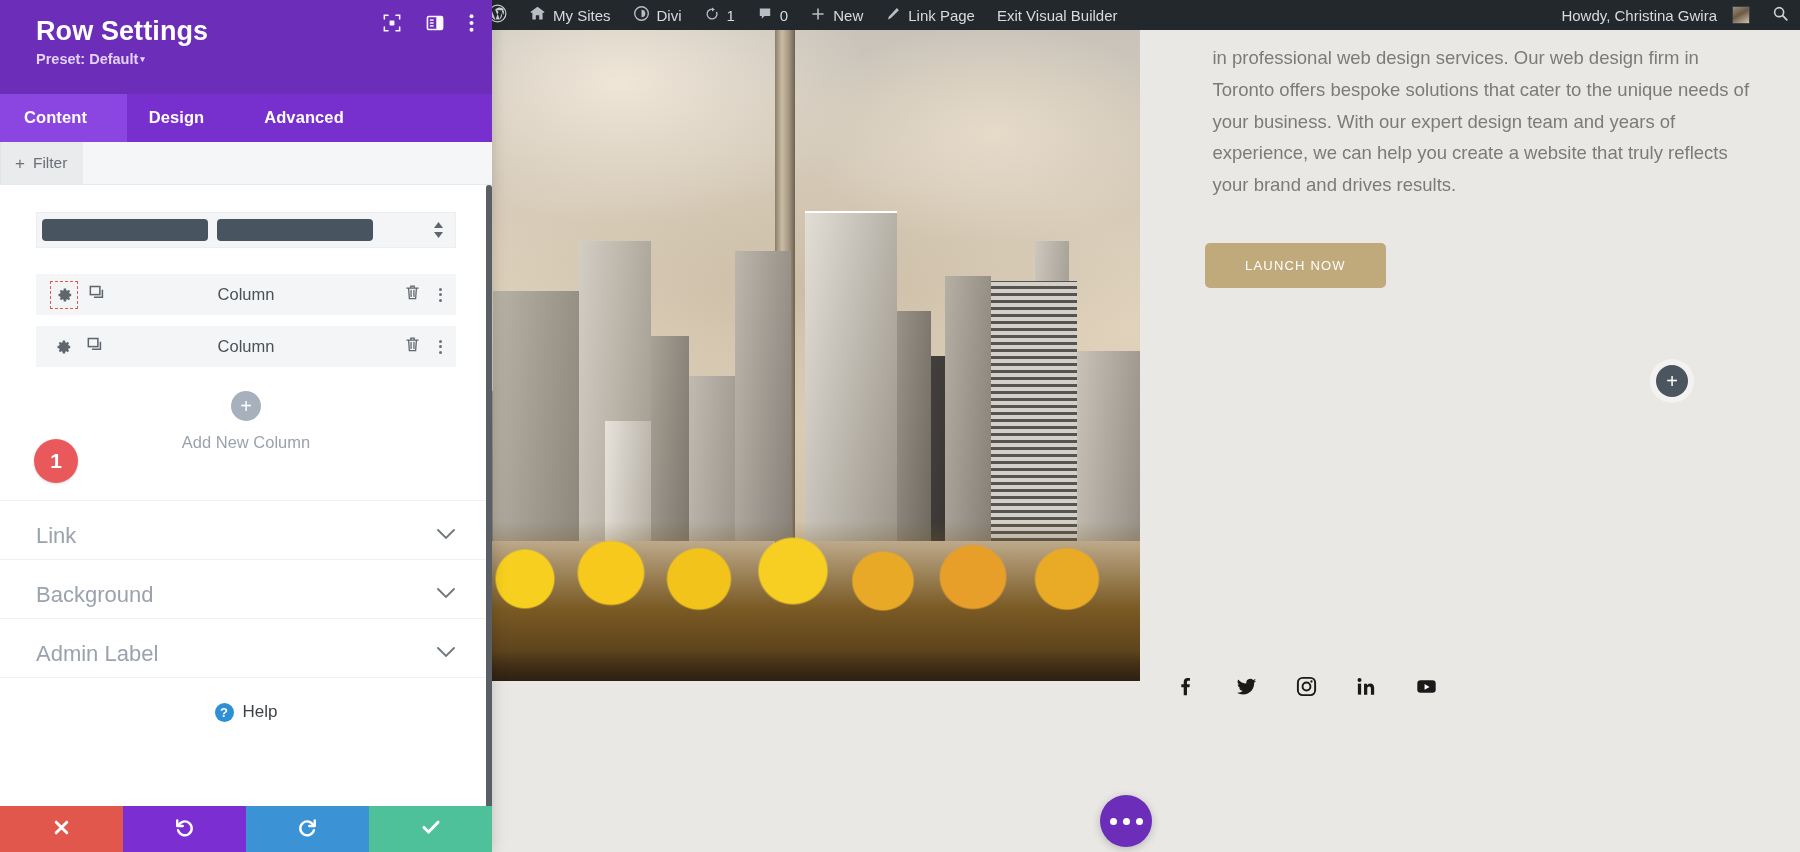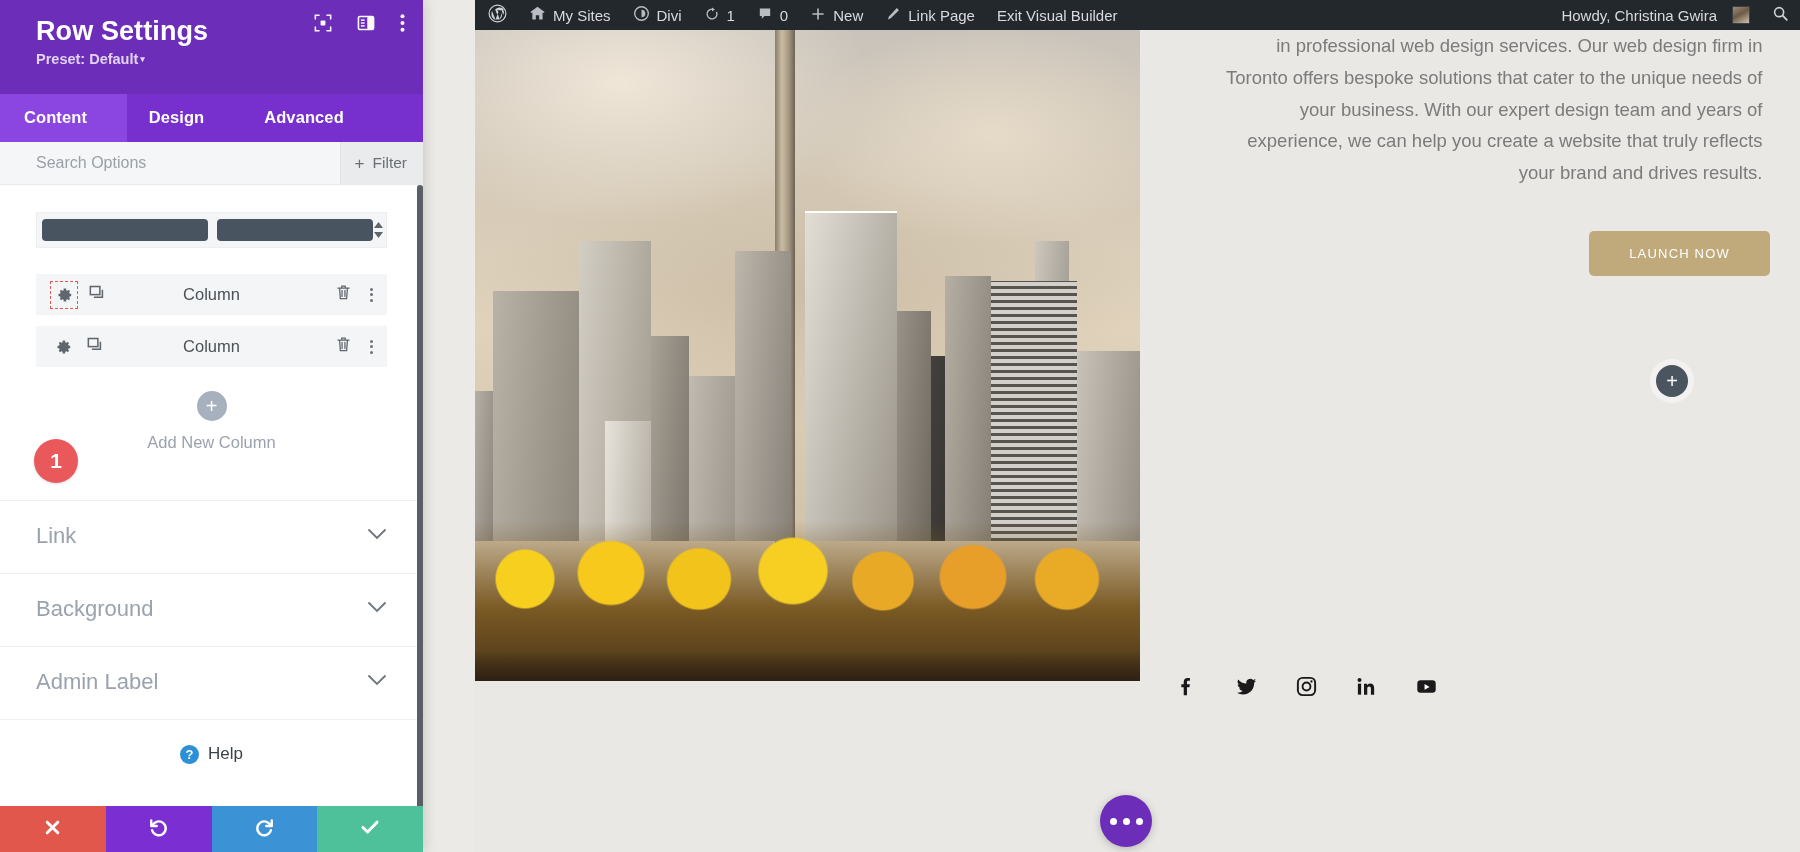--- a/index.html
+++ b/index.html
@@ -7,21 +7,21 @@
     width: 1800px; height: 852px;
     overflow: hidden;
     font-family: "Liberation Sans", sans-serif;
     background: #ffffff;
   }
   .screen { position: relative; width: 1800px; height: 852px; overflow: hidden; background: #eceae7; }
 
   
   .panel {
     position: absolute; left: 0; top: 0;
-    width: 423px; height: 852px;
+    width: 492px; height: 852px;
     background: #bef264;
     display: flex; flex-direction: column;
     z-index: 40;
     box-shadow: 0 0 14px rgba(0,0,0,0.18);
     justify-content: space-between;
   }
   .panel-header {
     background: #6c2eb9;
     padding: 16px 22px 12px 36px;
     position: relative;
@@ -160,21 +160,21 @@
     width: 30px; height: 30px; border-radius: 50%;
     background: #a7b0bd; margin: 0 auto 12px auto;
     display: flex; align-items: center; justify-content: center;
     color: #fff; font-size: 20px; line-height: 0; cursor: pointer;
   }
   .add-label { font-size: 16.5px; color: #9aa2ad; }
 
   .toggle-sections { margin-top: 48px; border-top: 1px solid #eef0f2; }
   .toggle-sec {
     display: flex; align-items: center; justify-content: space-between;
-    padding: 22px 36px 24px 36px;
+    padding: 22px 36px 10px 36px;
     border-bottom: 1px solid #eef0f2;
     cursor: pointer;
   }
   .toggle-sec-label { font-size: 22px; color: #9aa2ad; }
 
   .help-row {
     display: flex; align-items: center; justify-content: center; gap: 9px;
     padding-top: 24px;
   }
   .help-icon {
@@ -274,23 +274,23 @@
       radial-gradient(ellipse 52px 50px at 498px 56px, #e79f2a 0 62%, rgba(231,159,42,0) 66%),
       radial-gradient(ellipse 50px 48px at 592px 58px, #e9ab25 0 62%, rgba(233,171,37,0) 66%),
       linear-gradient(180deg, rgba(120,80,30,0) 0%, #7a5a24 55%, #4a3418 100%);
   }
   .photo-dark-bottom {
     position: absolute; left: 0; right: 0; bottom: 0; height: 30px;
     background: linear-gradient(180deg, rgba(40,28,12,0) 0%, #2e2113 100%);
   }
 
   .article {
-    position: absolute; left: 700px; right: 0; top: 0;
+    position: absolute; left: 700px; right: 0; top: 12px;
     padding: 0 30px;
-    text-align: right;
+    text-align: left;
   }
   .article p {
     font-size: 18.5px; line-height: 1.72; color: #7b7b7b;
     max-width: 550px; margin: 0 auto;
   }
   .cta {
     display: inline-block;
     margin-top: 42px;
     background: #c0a97b;
     color: #ffffff;
@@ -510,21 +510,20 @@
       </div>
     </div>
 
     <div class="tabs">
       <div class="tab t1 active">Content</div>
       <div class="tab t2">Design</div>
       <div class="tab t3">Advanced</div>
     </div>
 
     <div class="searchbar">
-      <input class="search-input" placeholder="Search Options" style="">
       <div class="filter-btn">
         <span class="filter-plus">+</span>
         <span>Filter</span>
       </div>
     </div>
 
     <div class="panel-body">
       <div class="scroll-track">
         <div class="scroll-thumb"></div>
       </div>

